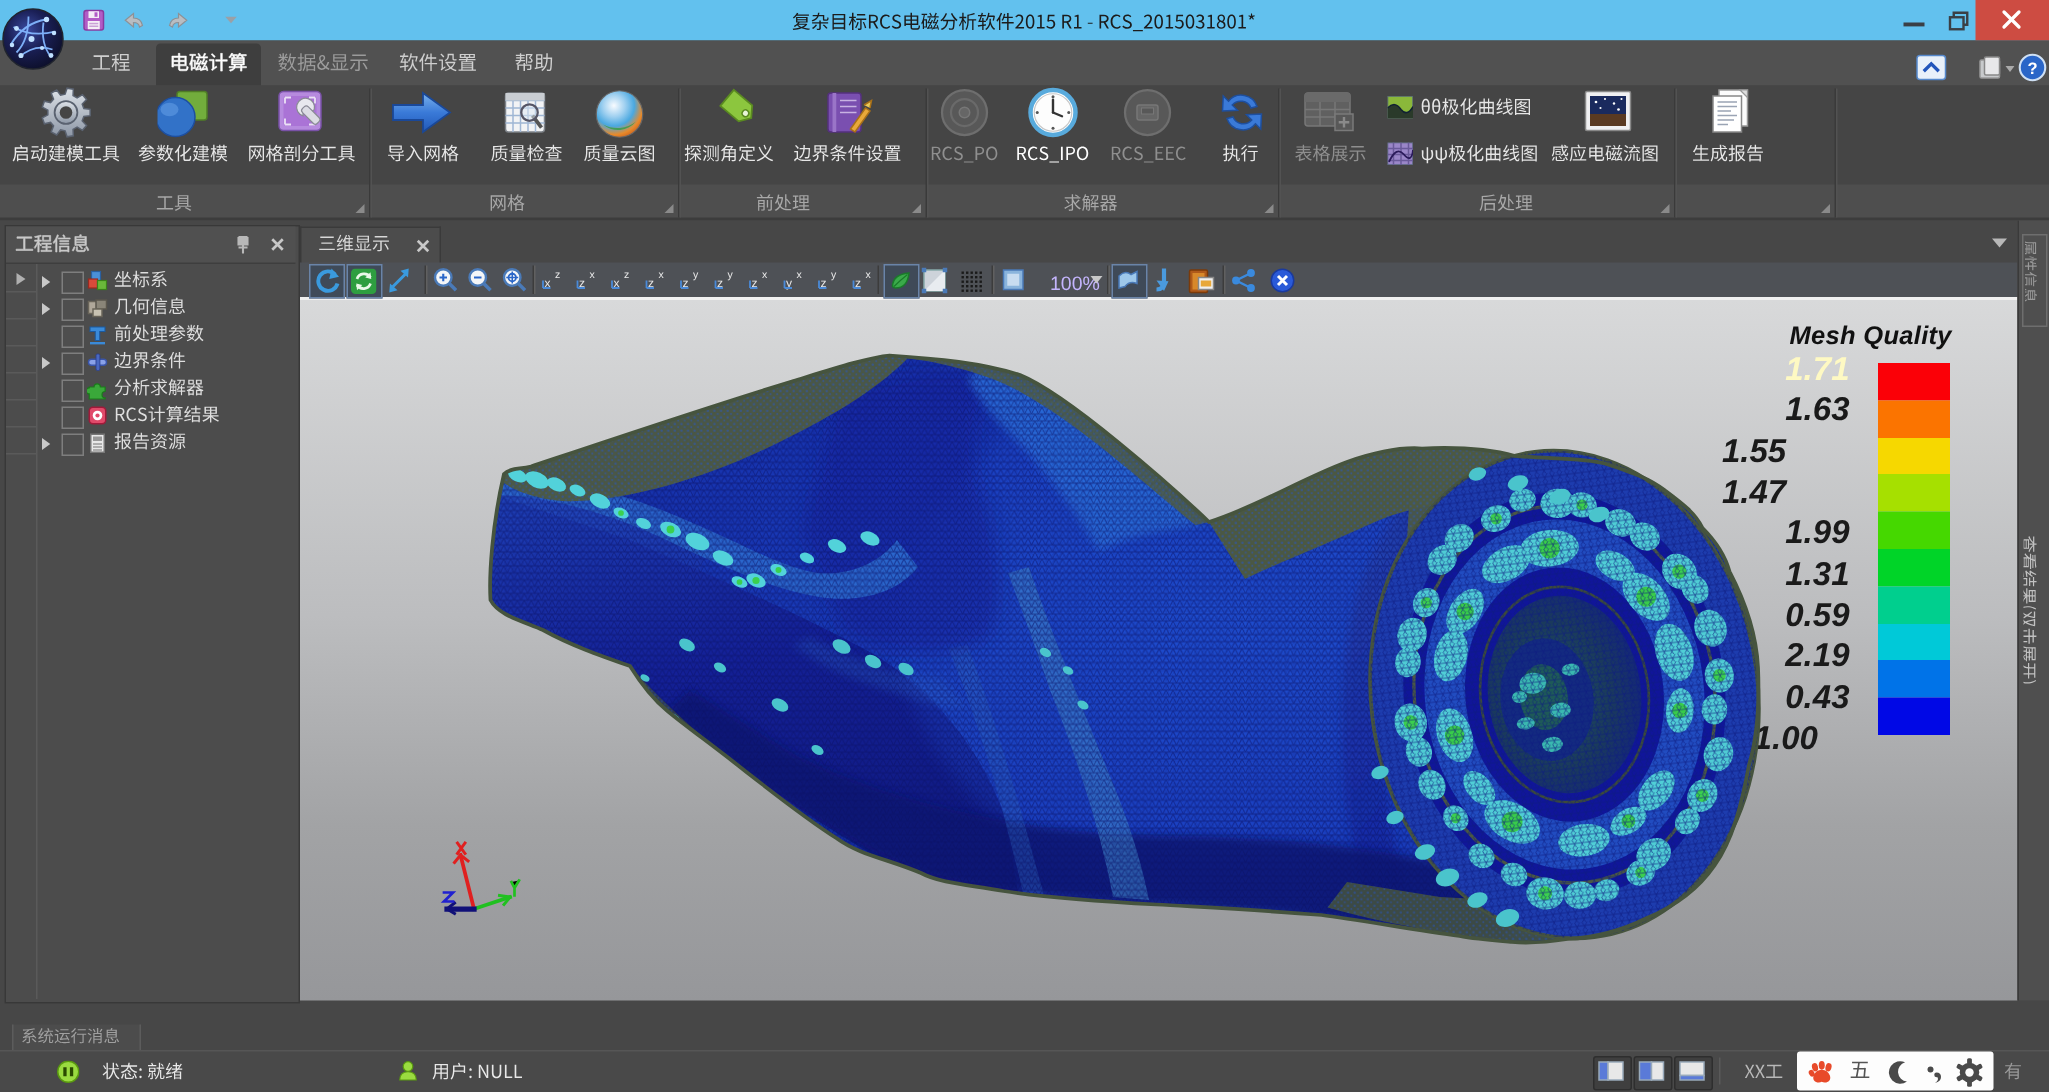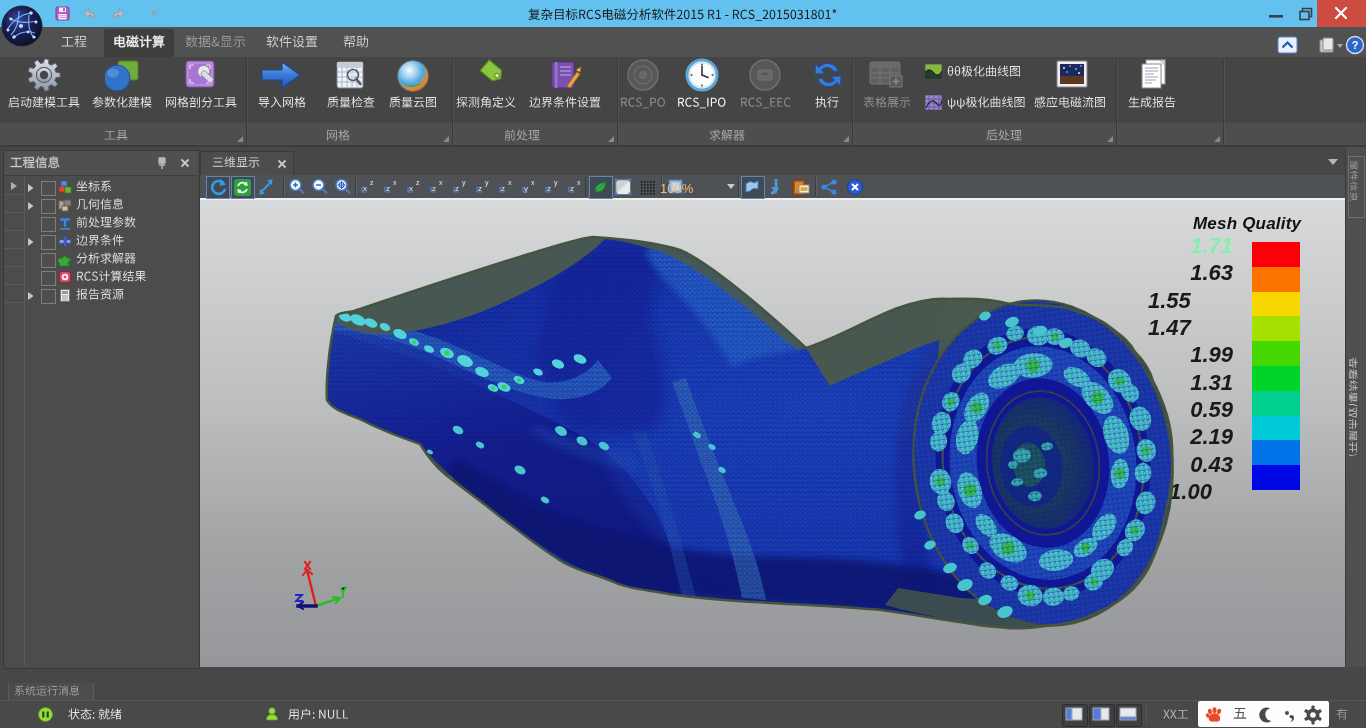--- a/index.html
+++ b/index.html
@@ -694,21 +694,21 @@
       <rect x="8" y="14" width="1.6" height="1.6" fill="#1a1a1a"></rect>
       <rect x="11" y="14" width="1.6" height="1.6" fill="#1a1a1a"></rect>
       <rect x="14" y="14" width="1.6" height="1.6" fill="#1a1a1a"></rect>
     </svg>
     <div class="abs" style="left:661px;top:177px;width:1px;height:19px;background:#3c3c3c"></div>
     <div class="abs" style="left:662px;top:177px;width:1px;height:19px;background:#606060"></div>
     <svg class="abs" style="left:667px;top:178px;" width="18" height="18">
       <rect x="2" y="2" width="13" height="13" fill="#8ab4dc" stroke="#4a7ab8"></rect>
       <rect x="4.5" y="4.5" width="8" height="8" fill="#c8dcf0"></rect>
     </svg>
-    <div class="abs" style="left:660px;top:181px;color:#fdba74;font:13px 'Liberation Sans'">100%</div>
+    <div class="abs" style="left:700px;top:181px;color:#c4b5fd;font:13px 'Liberation Sans'">100%</div>
     <svg class="abs" style="left:726px;top:183px;" width="10" height="8">
       <path d="M1 1 L9 1 L5 6 Z" fill="#c8c8c8"></path>
     </svg>
     <div class="abs" style="left:738px;top:177px;width:1px;height:19px;background:#3c3c3c"></div>
     <div class="abs" style="left:739px;top:177px;width:1px;height:19px;background:#606060"></div>
     <svg class="abs" style="left:744px;top:179px;" width="17" height="16">
       <path d="M2 13 L2 5 Q6 1 10 4 L14 2 L14 10 Q9 8 6 12 Z" fill="#9ec8ea" stroke="#4a7ab8"></path>
     </svg>
     <svg class="abs" style="left:768px;top:177px;" width="16" height="20">
       <path d="M8 2 L8 11 M8 11 Q8 16 3 16" fill="none" stroke="#4a9ade" stroke-width="2.8"></path>
@@ -740,21 +740,21 @@
     <div class="abs" style="left:1252px;top:242.0px;width:48px;height:25px;background:#fb0007"></div>
     <div class="abs" style="left:1252px;top:266.8px;width:48px;height:25px;background:#fb7400"></div>
     <div class="abs" style="left:1252px;top:291.6px;width:48px;height:25px;background:#f6d800"></div>
     <div class="abs" style="left:1252px;top:316.4px;width:48px;height:25px;background:#a6e000"></div>
     <div class="abs" style="left:1252px;top:341.2px;width:48px;height:25px;background:#45d800"></div>
     <div class="abs" style="left:1252px;top:366.0px;width:48px;height:25px;background:#00d428"></div>
     <div class="abs" style="left:1252px;top:390.8px;width:48px;height:25px;background:#00cf8e"></div>
     <div class="abs" style="left:1252px;top:415.6px;width:48px;height:25px;background:#00c9d8"></div>
     <div class="abs" style="left:1252px;top:440.4px;width:48px;height:25px;background:#0073e8"></div>
     <div class="abs" style="left:1252px;top:465.20000000000005px;width:48px;height:25px;background:#0008e6"></div>
-    <div class="abs" style="left:1148px;top:233px;width:85px;text-align:right;color:#86efac;font:italic bold 22px 'Liberation Sans'">1.71</div>
+    <div class="abs" style="left:1148px;top:233px;width:85px;text-align:right;color:#fef9c3;font:italic bold 22px 'Liberation Sans'">1.71</div>
     <div class="abs" style="left:1148px;top:260px;width:85px;text-align:right;color:#1a1a1a;font:italic bold 22px 'Liberation Sans'">1.63</div>
     <div class="abs" style="left:1148px;top:288px;width:85px;color:#1a1a1a;font:italic bold 22px 'Liberation Sans'">1.55</div>
     <div class="abs" style="left:1148px;top:315px;width:85px;color:#1a1a1a;font:italic bold 22px 'Liberation Sans'">1.47</div>
     <div class="abs" style="left:1148px;top:342px;width:85px;text-align:right;color:#1a1a1a;font:italic bold 22px 'Liberation Sans'">1.99</div>
     <div class="abs" style="left:1148px;top:370px;width:85px;text-align:right;color:#1a1a1a;font:italic bold 22px 'Liberation Sans'">1.31</div>
     <div class="abs" style="left:1148px;top:397px;width:85px;text-align:right;color:#1a1a1a;font:italic bold 22px 'Liberation Sans'">0.59</div>
     <div class="abs" style="left:1148px;top:424px;width:85px;text-align:right;color:#1a1a1a;font:italic bold 22px 'Liberation Sans'">2.19</div>
     <div class="abs" style="left:1148px;top:452px;width:85px;text-align:right;color:#1a1a1a;font:italic bold 22px 'Liberation Sans'">0.43</div>
     <div class="abs" style="left:1148px;top:479px;width:85px;text-align:center;color:#1a1a1a;font:italic bold 22px 'Liberation Sans'">1.00</div>
     <svg class="abs" style="left:200px;top:200px" width="1145" height="467" viewBox="200 200 1145 467">

